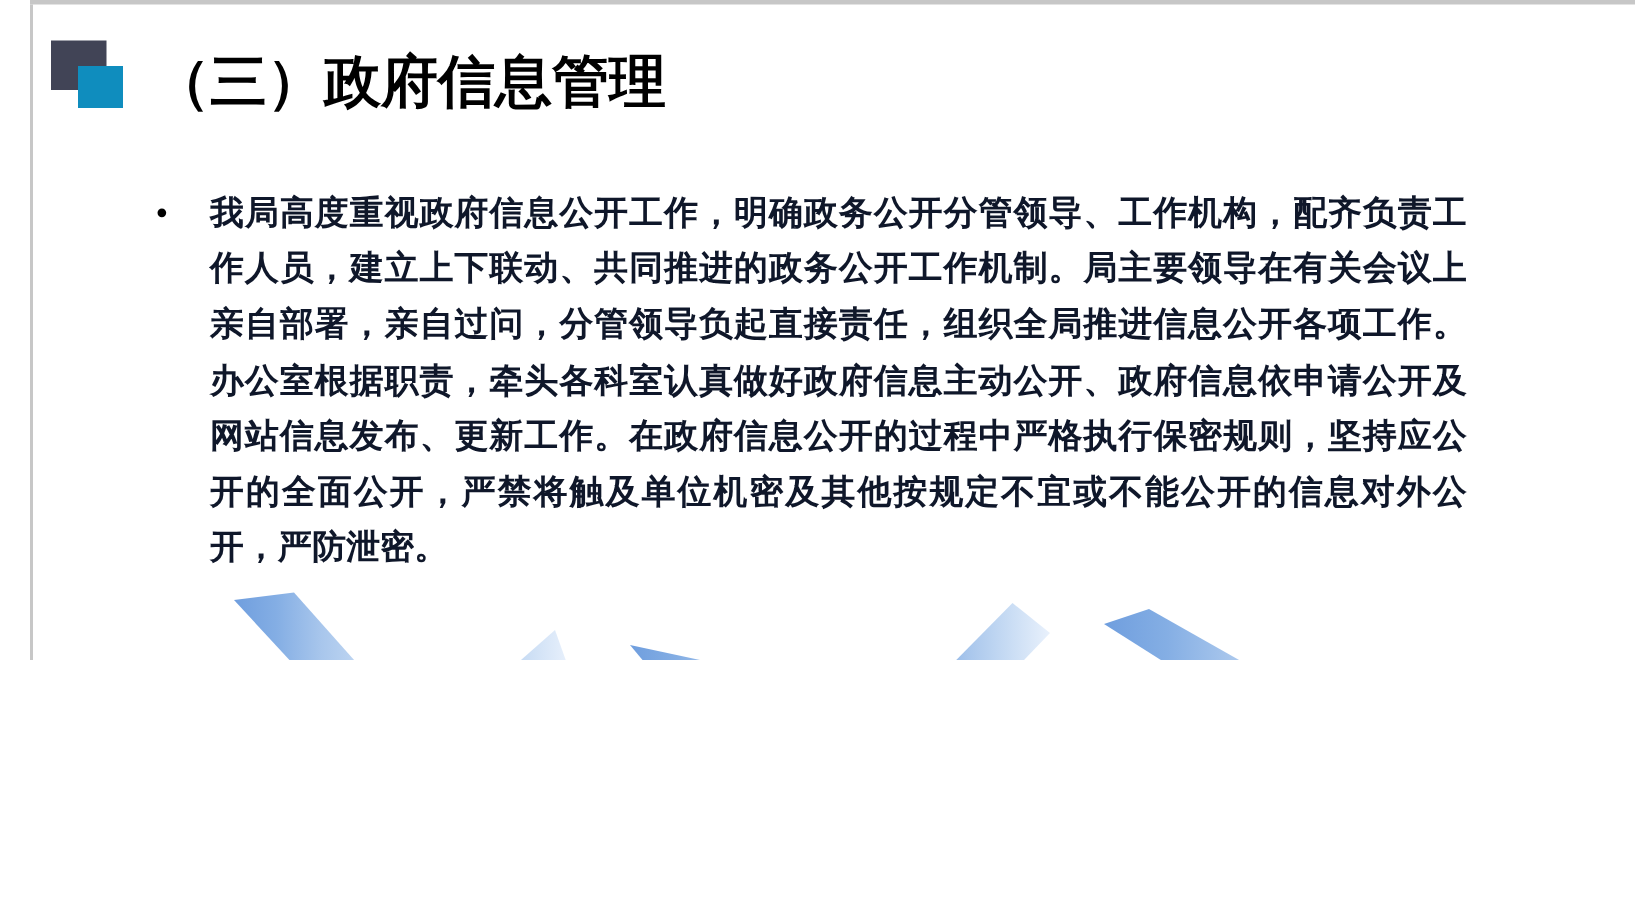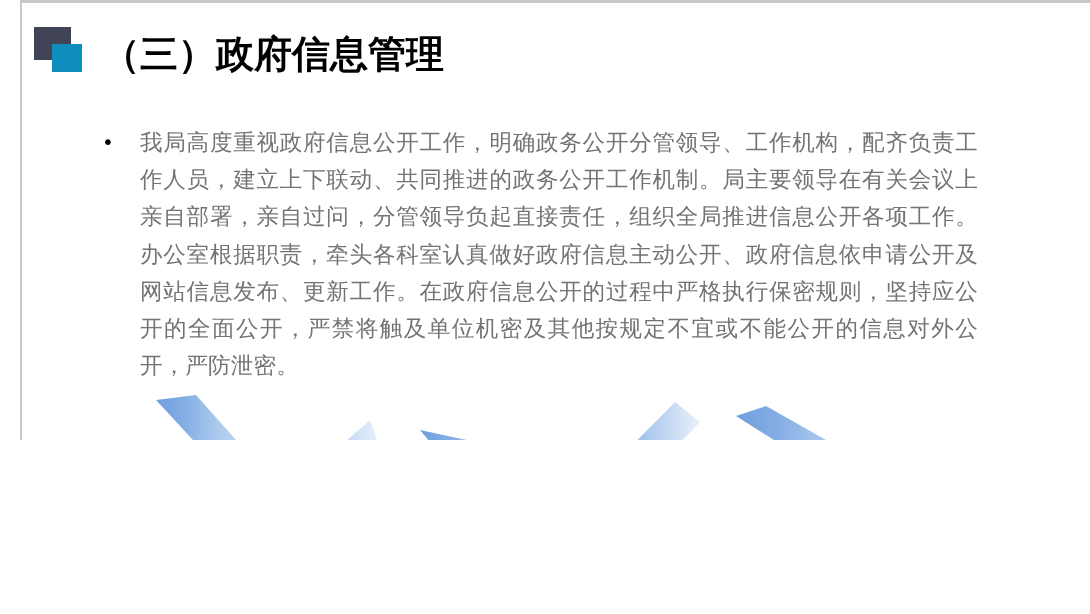--- a/index.html
+++ b/index.html
@@ -76,23 +76,23 @@
     font-size: 20px;
     line-height: 37px;
     color: #000;
     text-align: left;
     padding-left: 4px;
     box-sizing: border-box;
   }
   .body-text {
     flex: 1 1 auto;
     font-size: 22.5px;
-    font-weight: normal;
+    font-weight: bold;
     line-height: 37.2px;
-    color: #737373;
+    color: #0f172a;
     text-align: justify;
     text-justify: inter-ideograph;
     letter-spacing: 0.2px;
   }
 
   
   .diagram {
     position: absolute;
     left: 0;
     top: 368px;

